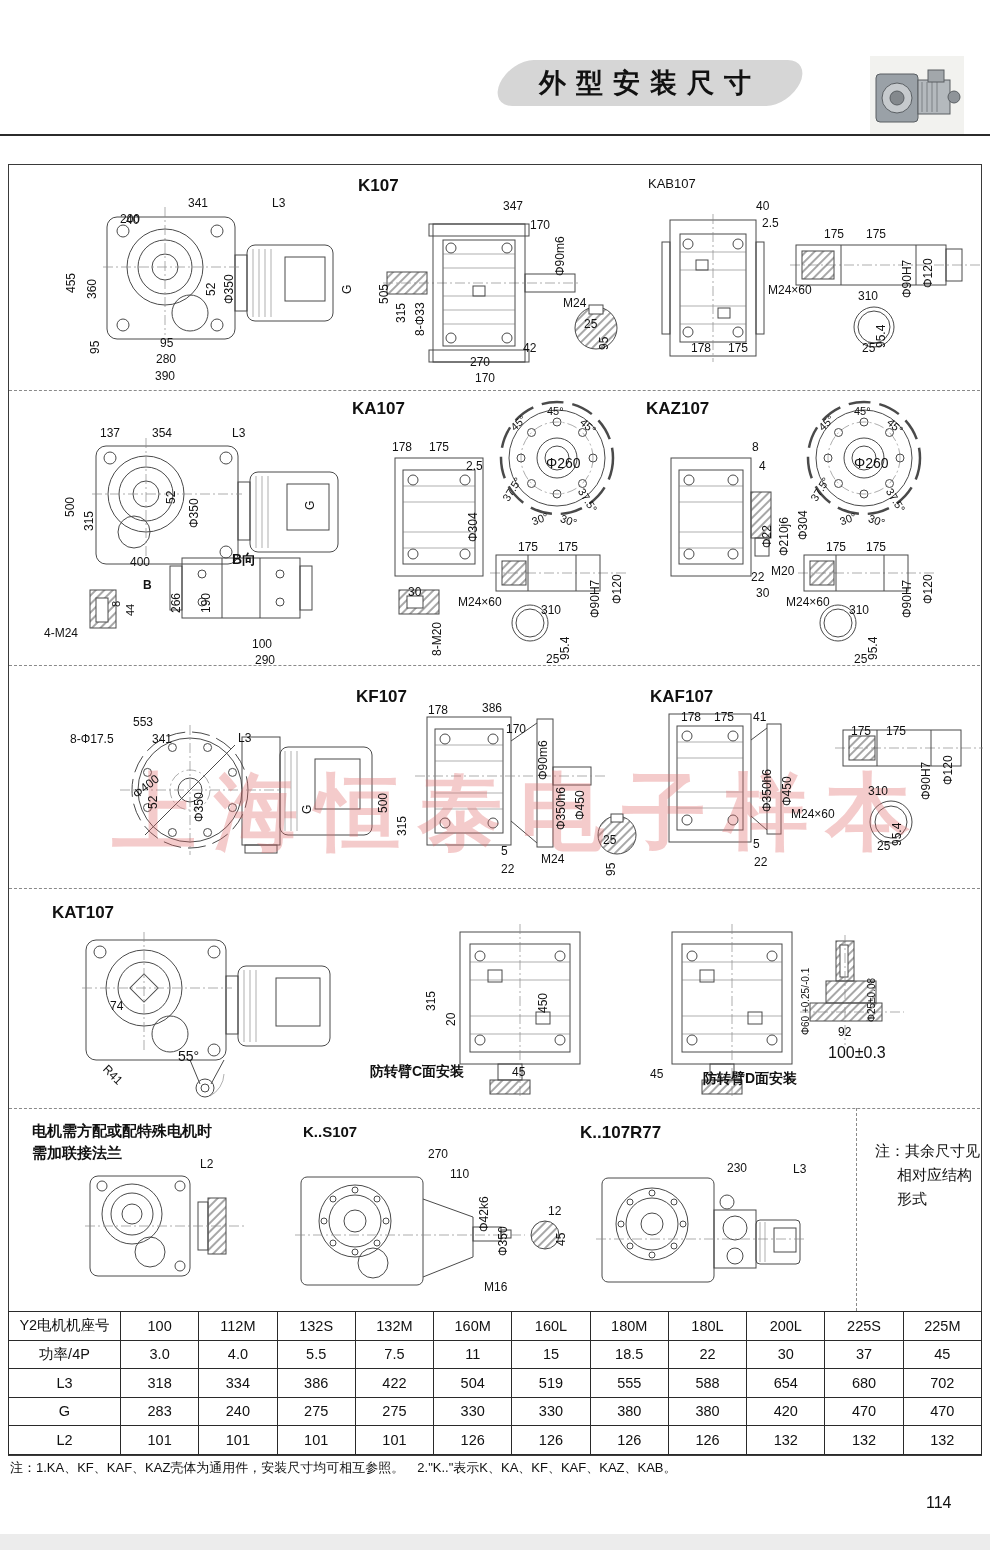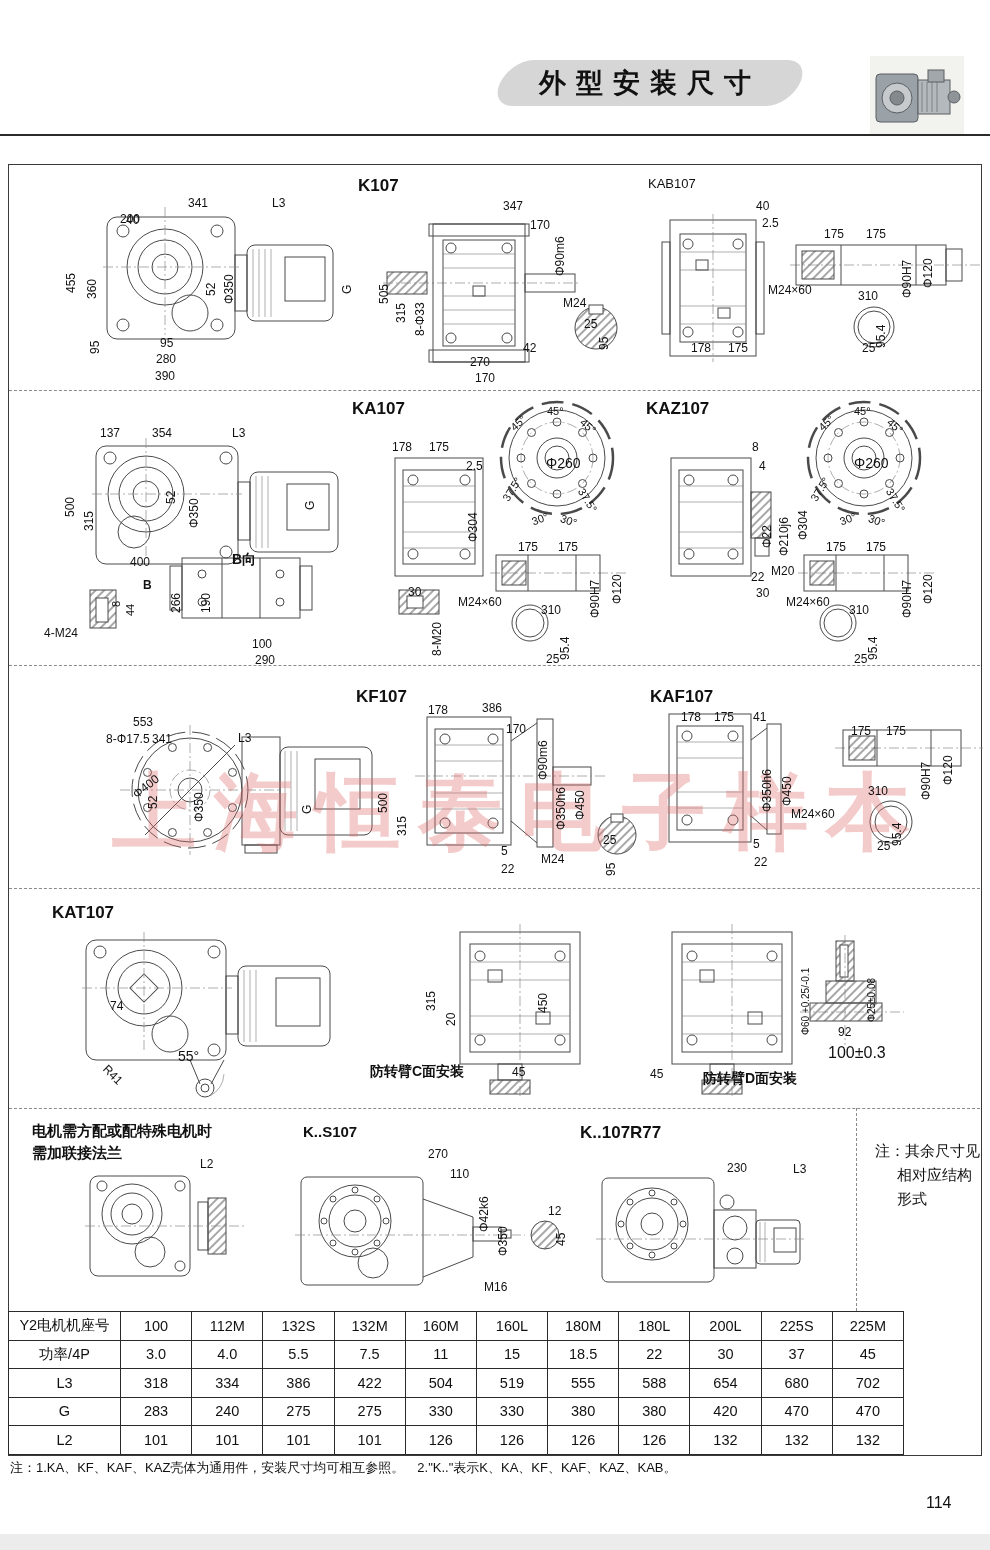--- a/index.html
+++ b/index.html
@@ -25,21 +25,21 @@
   .d .hf{fill:url(#h);}
   .d .wf{fill:#fff;}
   .d .cl{stroke-dasharray:10 3 2 3;stroke-width:.7;stroke:#8a8a8a;}
   .d .thin{stroke-width:.6;stroke:#7a7a7a;}
   
   .wm-big{position:absolute;left:252px;top:598px;font-size:332px;line-height:1;font-weight:bold;
           color:#b9b9b9;opacity:.5;z-index:2;letter-spacing:8px;pointer-events:none;}
   .wm-red{position:absolute;left:112px;top:762px;font-size:84px;line-height:1.2;font-weight:bold;
           color:#e06a6a;opacity:.34;z-index:3;letter-spacing:18px;pointer-events:none;}
   
-  table.dims{position:absolute;left:8px;top:1311px;width:896px;z-index:4;
+  table.dims{position:absolute;left:8px;top:1311px;width:974px;z-index:4;
              border-collapse:collapse;table-layout:fixed;background:#fff;}
   table.dims th,table.dims td{border:1.5px solid #2a2a2a;height:27.5px;text-align:center;
              font-size:14.5px;font-weight:normal;padding:0;color:#111;}
   
   .fnote{position:absolute;left:10px;top:1459px;font-size:13px;color:#111;z-index:4;}
   .pagenum{position:absolute;left:926px;top:1494px;font-size:16px;color:#111;z-index:4;}
   .botband{position:absolute;left:0;top:1534px;width:990px;height:16px;background:#ececec;z-index:1;}
   
   .photo{position:absolute;left:870px;top:56px;width:94px;height:78px;z-index:4;}
 </style>
@@ -524,21 +524,21 @@
       <span class="dim" style="left: 871px; top: 512px; transform: rotate(20deg); font-size: 11px;">30°</span>
       <span class="dim" style="left: 826px; top: 540px;">175</span>
       <span class="dim" style="left: 866px; top: 540px;">175</span>
       <span class="dim" style="left: 786px; top: 595px;">M24×60</span>
       <span class="dim" style="left: 849px; top: 603px;">310</span>
       <span class="dim" style="left: 900px; top: 618px; transform: rotate(-90deg);">Φ90H7</span>
       <span class="dim" style="left: 921px; top: 604px; transform: rotate(-90deg);">Φ120</span>
       <span class="dim" style="left: 866px; top: 660px; transform: rotate(-90deg);">95.4</span>
       <span class="dim" style="left: 854px; top: 652px;">25</span>
       <span class="dim" style="left: 133px; top: 715px;">553</span>
-      <span class="dim" style="left: 70px; top: 732px; margin-left: 36px;">8-Φ17.5</span>
+      <span class="dim" style="left: 70px; top: 732px;">8-Φ17.5</span>
       <span class="dim" style="left: 152px; top: 732px;">341</span>
       <span class="dim" style="left: 238px; top: 731px;">L3</span>
       <span class="dim" style="left: 130px; top: 790px; transform: rotate(-38deg);">Φ400</span>
       <span class="dim" style="left: 146px; top: 809px; transform: rotate(-90deg);">52</span>
       <span class="dim" style="left: 192px; top: 822px; transform: rotate(-90deg);">Φ350</span>
       <span class="dim" style="left: 300px; top: 814px; transform: rotate(-90deg);">G</span>
       <span class="dim" style="left: 428px; top: 703px;">178</span>
       <span class="dim" style="left: 482px; top: 701px;">386</span>
       <span class="dim" style="left: 506px; top: 722px;">170</span>
       <span class="dim" style="left: 536px; top: 780px; transform: rotate(-90deg);">Φ90m6</span>

